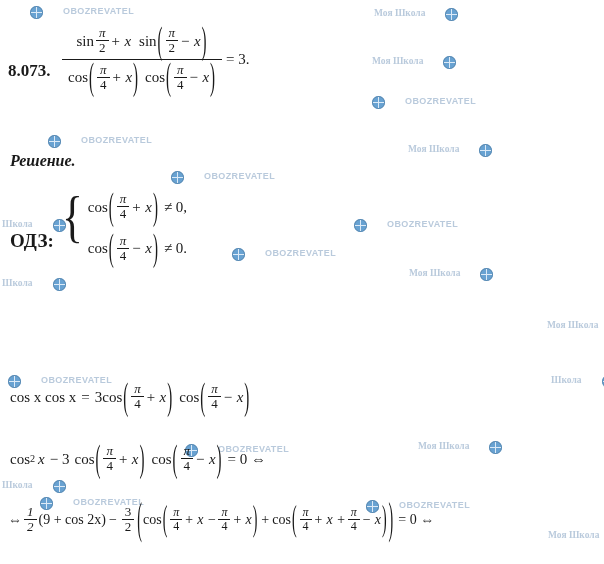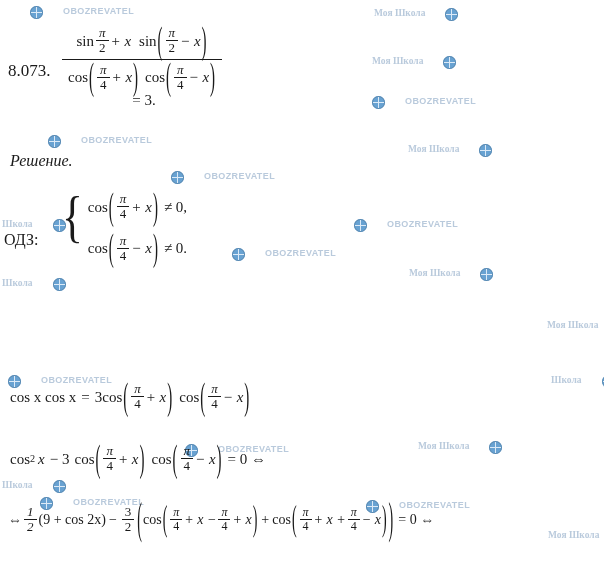--- a/index.html
+++ b/index.html
@@ -35,21 +35,21 @@
   }
   .wm .globe:after{
     content:"";position:absolute;left:6px;top:1px;width:1px;height:11px;background:#cfe3f4;
   }
   .wm .txt{font-size:9px;letter-spacing:.4px;font-weight:bold;}
   .wm .mys{font-family:"Liberation Serif",serif;font-style:normal;font-size:9.5px;font-weight:bold;}
 
   
   .content{position:absolute;left:0;top:0;width:604px;height:564px;}
   .blk{position:absolute;font-size:15px;line-height:1.1;}
-  .bold{font-weight:normal;}
+  .bold{font-weight:bold;}
   .ital{font-style:italic;}
 
   
   .frac{display:inline-flex;flex-direction:column;align-items:center;vertical-align:middle;margin:0 2px;}
   .frac .num{padding:0 3px;}
   .frac .den{padding:0 3px;border-top:1.3px solid #1a1a1a;}
   .fs-small{font-size:13px;}
   .fs-xs{font-size:12px;}
 
   
@@ -171,21 +171,21 @@
         <span class="mys">Моя Школа</span>
         <span class="globe"></span>
       </div>
     </div>
 
   <div class="content">
 
     <div class="blk bold" style="left:8px;top:62px;font-size:17px;">8.073.</div>
 
     <div class="blk" style="left:62px;top:26px;">
-      <div class="row" style="align-items:center;flex-direction:column;">
+      <div class="row" style="align-items:center;">
         <div class="bigfrac">
           <div class="bnum row">
             <span>sin</span>
             <span class="frac fs-small">
               <span class="num mi">π</span>
               <span class="den">2</span>
             </span>
             <span style="font-style:italic;">+ x</span>
             <span style="width:8px"></span>
             <span>sin</span>
@@ -216,21 +216,21 @@
             <span style="font-style:italic;">− x</span>
             <span class="par tall">)</span>
           </div>
         </div>
         <span style="margin-left:4px;">= 3.</span>
       </div>
     </div>
 
     <div class="blk bold ital" style="left:10px;top:152px;font-size:16px;">Решение.</div>
 
-    <div class="blk bold" style="left:4px;top:231px;font-size:16px;">ОДЗ:</div>
+    <div class="blk bold" style="left:10px;top:231px;font-size:19px;">ОДЗ:</div>
 
     <div class="blk" style="left:62px;top:192px;">
       <div class="system">
         <div class="brace">{</div>
         <div class="syslines">
           <div class="row">
             <span>cos</span>
             <span class="par tall">(</span>
             <span class="frac fs-small">
               <span class="num mi">π</span>

